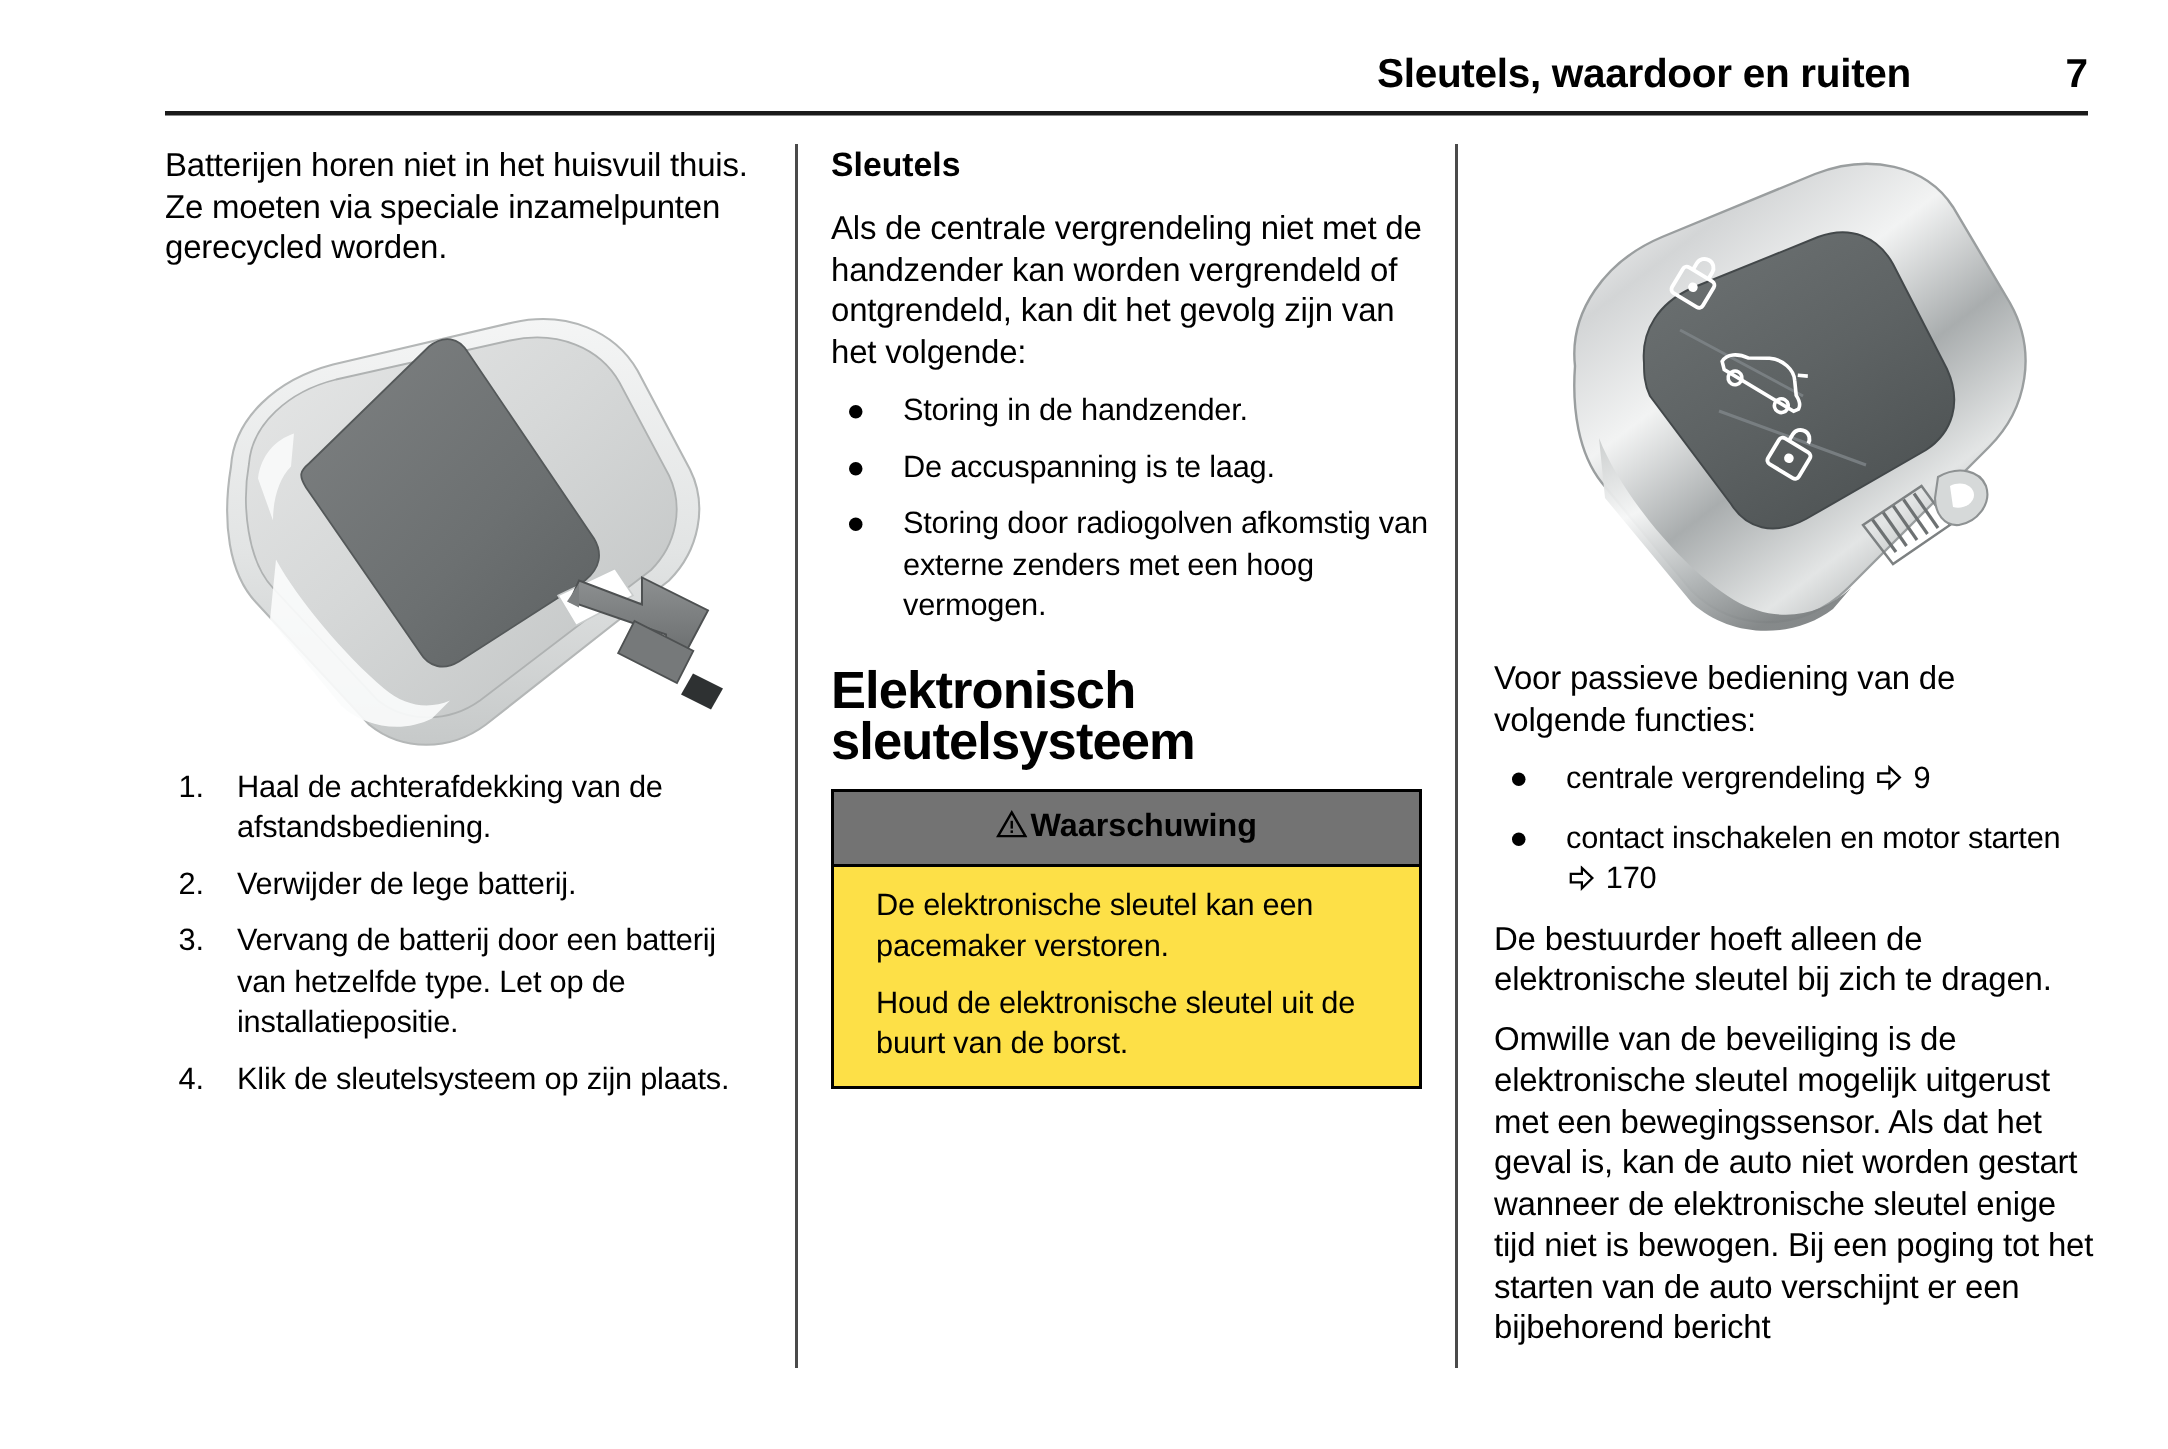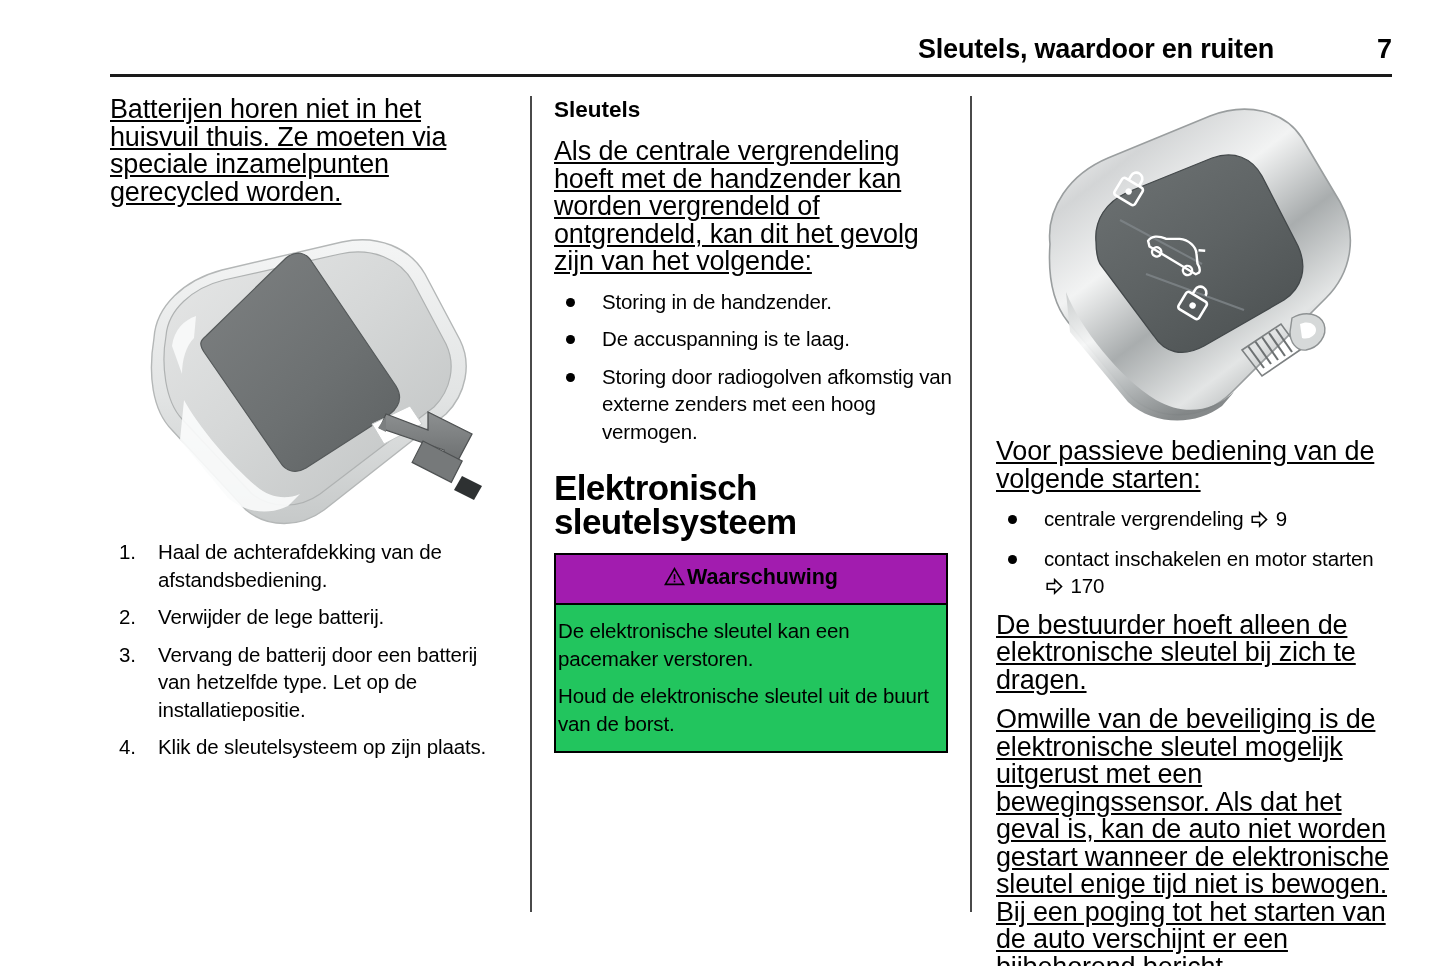--- a/index.html
+++ b/index.html
@@ -65,24 +65,23 @@
     position: absolute;
     top: 96px;
     width: 400px;
   }
   #column-1 { left: 110px; }
   #column-2 { left: 554px; }
   #column-3 { left: 996px; }
 
   p.body-text {
     margin: 0 0 12px 0;
-    font-size: 27px;
+    font-size: 22px;
     line-height: 27.5px;
     letter-spacing: -0.15px;
-    text-decoration: underline;
   }
   p.body-text.tight { margin-bottom: 10px; }
 
   h2.section-head {
     margin: 0 0 14px 0;
     font-size: 22.5px;
     font-weight: bold;
     line-height: 28px;
   }
   h1.chapter-head {
@@ -140,36 +139,36 @@
   }
 
   
   .warning-box {
     margin-top: 2px;
     width: 394px;
     border: 2px solid #000;
     box-sizing: border-box;
   }
   .warning-head {
-    background: #a21caf;
+    background: #737373;
     border-bottom: 2px solid #000;
     text-align: center;
     padding: 9px 0 11px 0;
     font-size: 21.5px;
     font-weight: bold;
     line-height: 26px;
   }
   .warning-head .warn-tri {
     display: inline-block;
     vertical-align: -2px;
     margin-right: 2px;
   }
   .warning-body {
-    background: #22c55e;
-    padding: 12px 14px 14px 2px;
+    background: #fde047;
+    padding: 12px 14px 14px 28px;
   }
   .warning-body p {
     margin: 0 0 10px 0;
     font-size: 20.5px;
     line-height: 27.5px;
     letter-spacing: -0.15px;
   }
   .warning-body p:last-child { margin-bottom: 0; }
 
   
@@ -282,21 +281,21 @@
       <span class="num-label">4.</span>
       <span>Klik de sleutelsysteem op zijn plaats.</span>
     </li>
   </ol>
 </div>
 
 <div class="column" id="column-2">
 
   <h2 class="section-head">Sleutels</h2>
 
-  <p class="body-text">Als de centrale vergrendeling hoeft met de handzender kan worden vergrendeld of ontgrendeld, kan dit het gevolg zijn van het volgende:</p>
+  <p class="body-text">Als de centrale vergrendeling niet met de handzender kan worden vergrendeld of ontgrendeld, kan dit het gevolg zijn van het volgende:</p>
 
   <ul class="bullets">
     <li>
       <span class="bullet-dot"></span>
       <span>Storing in de handzender.</span>
     </li>
     <li>
       <span class="bullet-dot"></span>
       <span>De accuspanning is te laag.</span>
     </li>
@@ -394,21 +393,21 @@
         <path d="M280 233 L296 256"></path>
       </g>
       <path d="M246 254 L285 228 L304 254 L266 280 Z" fill="none" stroke="#7d8182" stroke-width="1.6"></path>
 
       <path d="M296 222 C310 214 324 218 328 228 C332 240 322 252 310 254
                C300 255 294 246 294 236 Z" fill="#d6d9d9" stroke="#8e9293" stroke-width="1.4"></path>
       <path d="M304 228 C312 224 320 228 320 234 C320 240 312 244 306 242 Z" fill="#ffffff"></path>
     </svg>
   </div>
 
-  <p class="body-text">Voor passieve bediening van de volgende starten:</p>
+  <p class="body-text">Voor passieve bediening van de volgende functies:</p>
 
   <ul class="bullets">
     <li>
       <span class="bullet-dot"></span>
       <span>centrale vergrendeling</span>
       <span class="xref-arrow">
         <svg width="17" height="17" viewBox="0 0 17 17" xmlns="http://www.w3.org/2000/svg">
           <path d="M1.2 5.6 H8.6 V1.6 L15.6 8.4 L8.6 15.2 V11.2 H1.2 Z" fill="none" stroke="#000" stroke-width="1.5" stroke-linejoin="miter"></path>
         </svg>
       </span>

